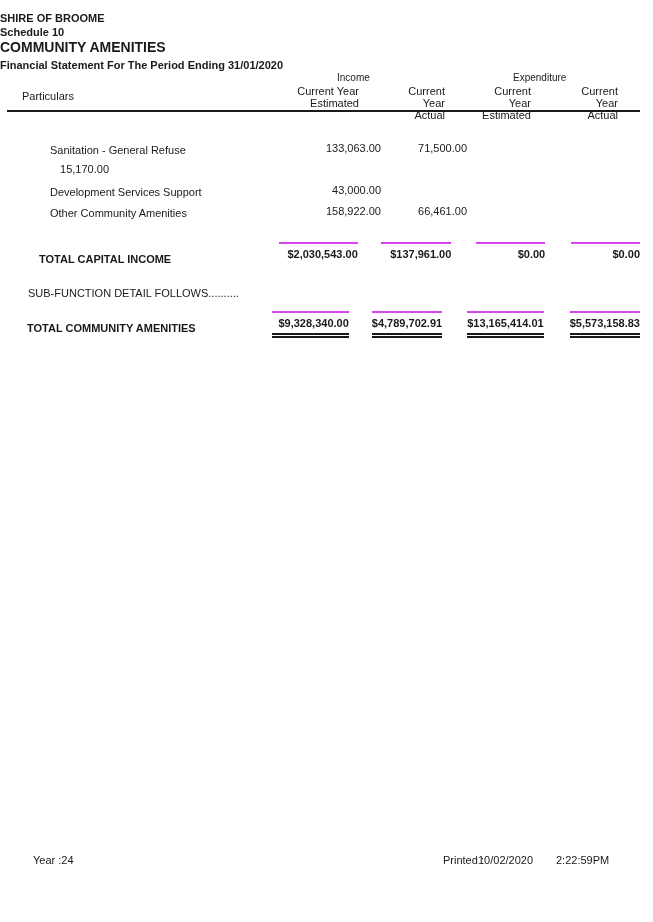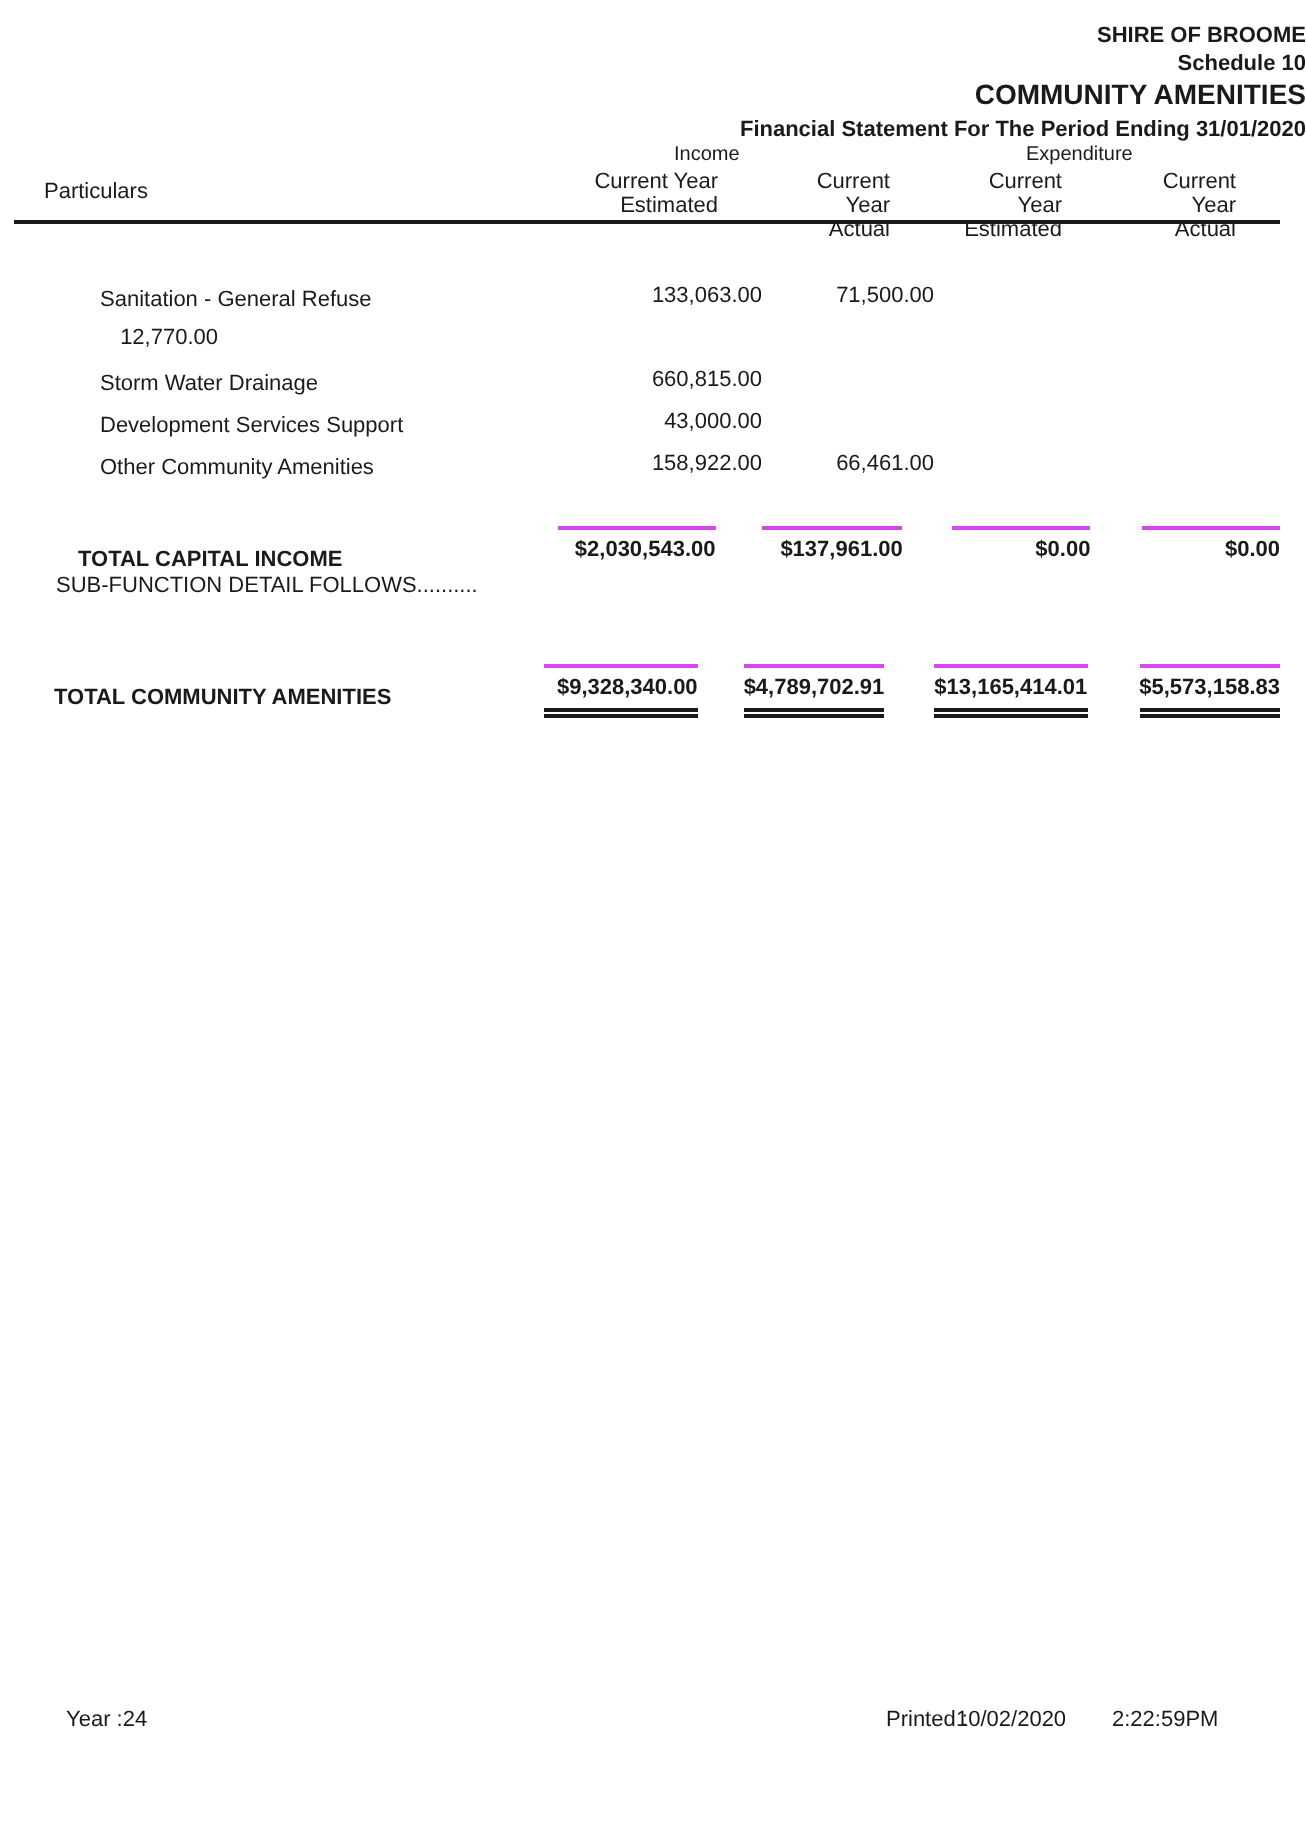--- a/index.html
+++ b/index.html
@@ -13,21 +13,21 @@
     height: 922px;
     background: #ffffff;
     font-family: "Liberation Sans", sans-serif;
     color: #1a1a1a;
     overflow: hidden;
   }
   
   .title-line {
     position: absolute;
     left: 0; right: 0;
-    text-align: right;
+    text-align: left;
     font-weight: bold;
     font-size: 11px;
     line-height: 12px;
     white-space: pre;
   }
   .t-org      { top: 12px; }
   .t-schedule { top: 26px; }
   .t-dept     { top: 40px; font-size: 14px; line-height: 15px; }
   .t-stmt     { top: 59px; }
 
@@ -183,33 +183,26 @@
 
     <div class="row">
       <div class="cl">Sanitation - General Refuse</div>
       <div class="cn n1">133,063.00</div>
       <div class="cn n2">71,500.00</div>
       <div class="cn n3"></div>
       <div class="cn n4"></div>
     </div>
 
     <div class="row">
-      <div class="cn n1">12,770.00</div>
+      <div class="cn n1">15,170.00</div>
       <div class="cn n2"></div>
       <div class="cn n3"></div>
       <div class="cn n4"></div>
     </div>
 
-    <div class="row">
-      <div class="cl">Storm Water Drainage</div>
-      <div class="cn n1">660,815.00</div>
-      <div class="cn n2"></div>
-      <div class="cn n3"></div>
-      <div class="cn n4"></div>
-    </div>
 
     <div class="row">
       <div class="cl">Development Services Support</div>
       <div class="cn n1">43,000.00</div>
       <div class="cn n2"></div>
       <div class="cn n3"></div>
       <div class="cn n4"></div>
     </div>
 
     <div class="row">

